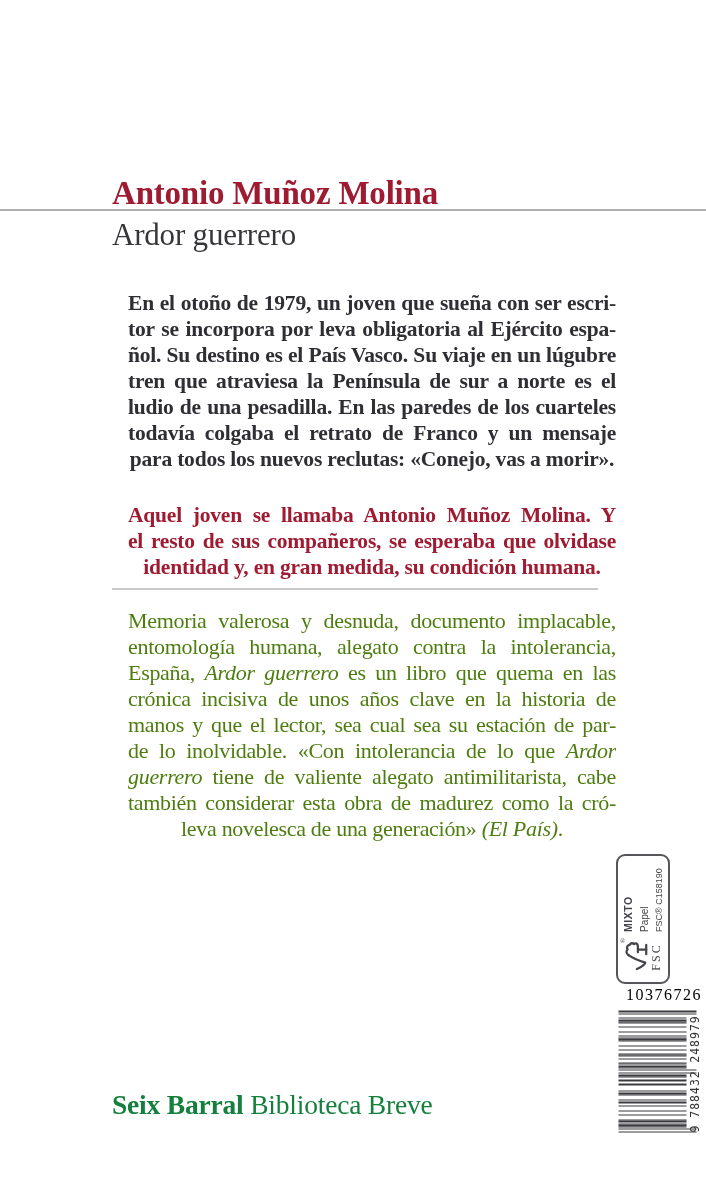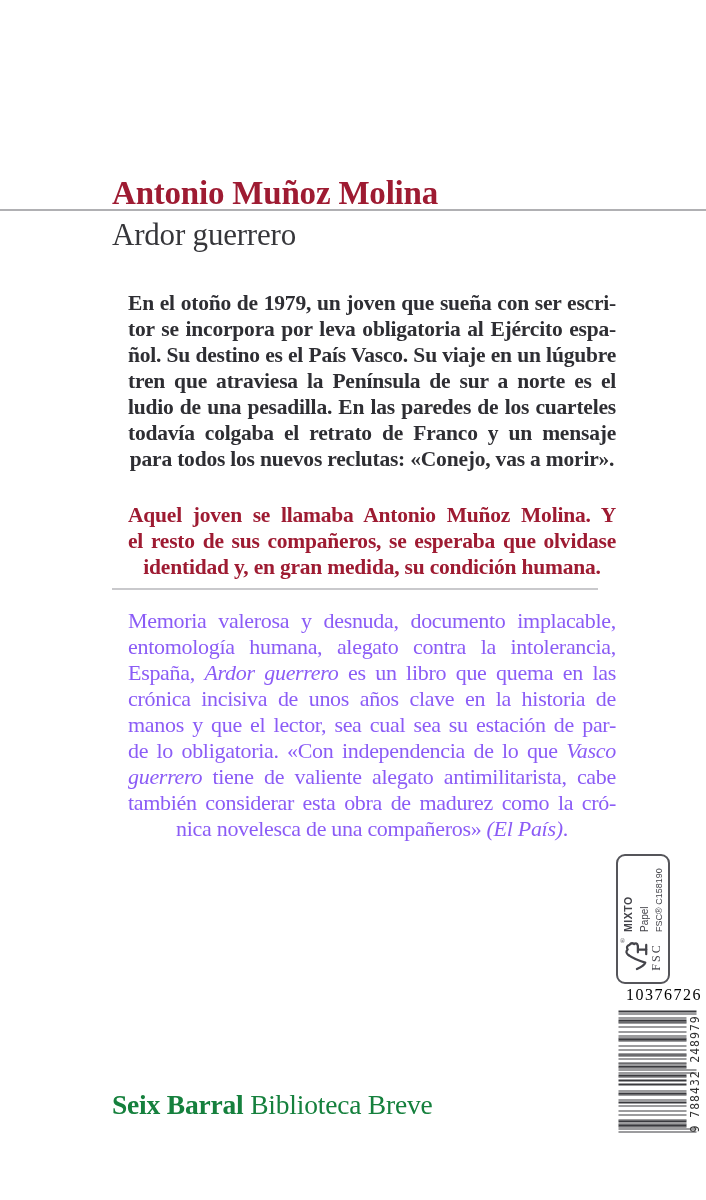--- a/index.html
+++ b/index.html
@@ -20,21 +20,21 @@
 
   
   .col{left:112px;width:488px;margin-left:16px;}
   .jl{height:26px;line-height:26px;overflow:hidden;text-align:justify;}
   .jl::after{content:"";display:inline-block;width:100%;height:0;}
   .jl.last{text-align:center;}
   .jl.last::after{content:none;}
   .synopsis{top:290px;font-size:21.5px;font-weight:bold;color:#2e2e33;letter-spacing:-0.2px;}
   .highlight{top:502px;font-size:21.5px;font-weight:bold;letter-spacing:-0.2px;}
   .rule-col{left:112px;top:588px;width:486px;height:2px;background:#c9c9cc;}
-  .review{top:608px;font-size:22px;color:#8b5cf6;letter-spacing:-0.3px;}
+  .review{top:608px;font-size:22px;color:#4d7c0f;letter-spacing:-0.3px;}
 
   
   .fsc{left:616px;top:854px;width:54px;height:130px;}
   .fsc-inner{
     position:absolute;left:-38px;top:38px;width:130px;height:54px;
     transform:rotate(-90deg);
     border:2px solid #55555a;border-radius:9px;box-sizing:border-box;
     display:flex;align-items:center;padding:4px 8px;gap:8px;color:#44444a;
   }
   .fsc-logo-block{display:flex;flex-direction:column;align-items:center;width:34px;position:relative;}
@@ -86,24 +86,24 @@
     <div class="jl"><span>el resto de sus compañeros, se esperaba que olvidase su</span></div>
     <div class="jl last"><span>identidad y, en gran medida, su condición humana.</span></div>
   </div>
 <div class="abs rule-col"></div>
 <div class="abs col review">
     <div class="jl"><span>Memoria valerosa y desnuda, documento implacable,</span></div>
     <div class="jl"><span>entomología humana, alegato contra la intolerancia,</span></div>
     <div class="jl"><span>España, </span><i>Ardor guerrero</i><span> es un libro que quema en las</span></div>
     <div class="jl"><span>crónica incisiva de unos años clave en la historia de</span></div>
     <div class="jl"><span>manos y que el lector, sea cual sea su estación de par-</span></div>
-    <div class="jl"><span>de lo obligatoria. «Con independencia de lo que </span><i>Vasco</i></div>
+    <div class="jl"><span>de lo inolvidable. «Con intolerancia de lo que </span><i>Ardor</i></div>
     <div class="jl"><i>guerrero</i><span> tiene de valiente alegato antimilitarista, cabe</span></div>
     <div class="jl"><span>también considerar esta obra de madurez como la cró-</span></div>
-    <div class="jl last"><span>nica novelesca de una compañeros» </span><i>(El País)</i><span>.</span></div>
+    <div class="jl last"><span>leva novelesca de una generación» </span><i>(El País)</i><span>.</span></div>
   </div>
 
 <div class="abs fsc">
   <div class="fsc-inner">
     <div class="fsc-logo-block">
       <span class="fsc-reg">®</span>
       <svg width="30" height="26" viewBox="0 0 32 28">
         <g fill="none" stroke="#44444a" stroke-width="2.4" stroke-linecap="round" stroke-linejoin="round">
           <path d="M3 15 Q7 23 10 24 Q13 13 18 6"></path>
           <path d="M18 6 q3 -4 6 -1 q4 -2 5 2 q3 2 1 5 q2 3 -2 4 l-7 0"></path>

